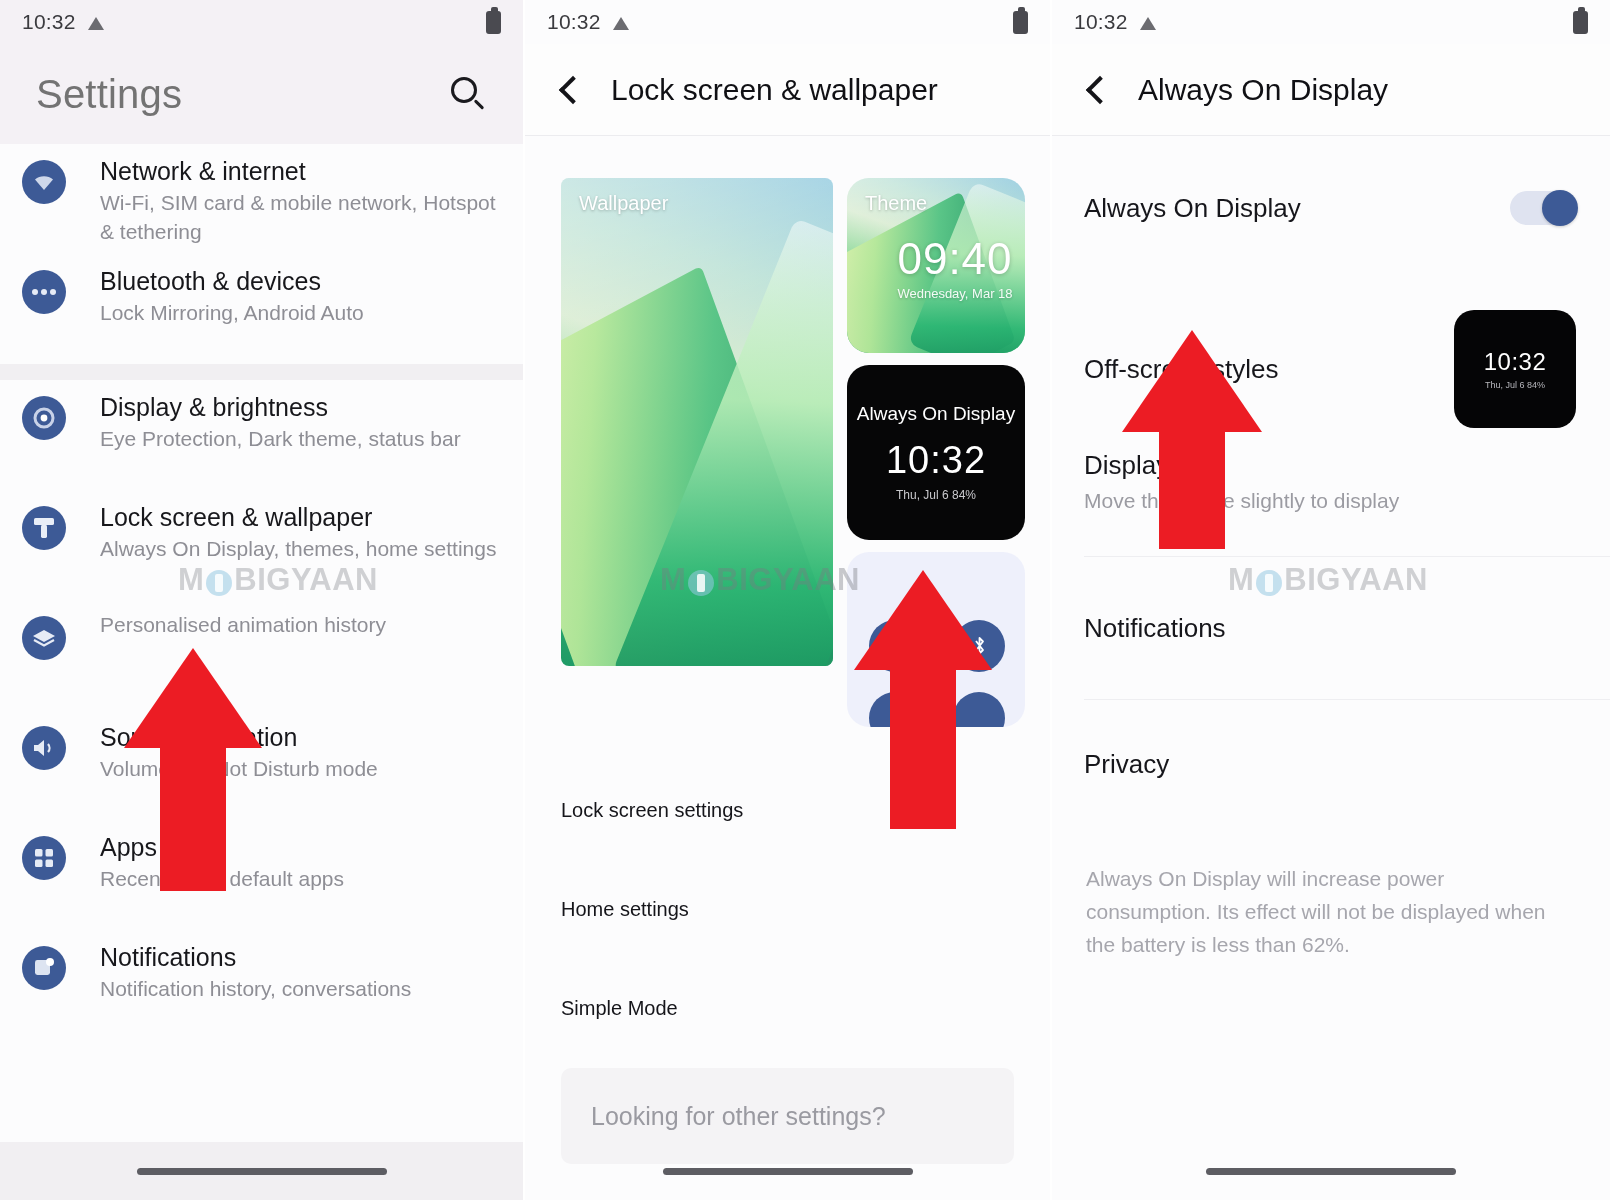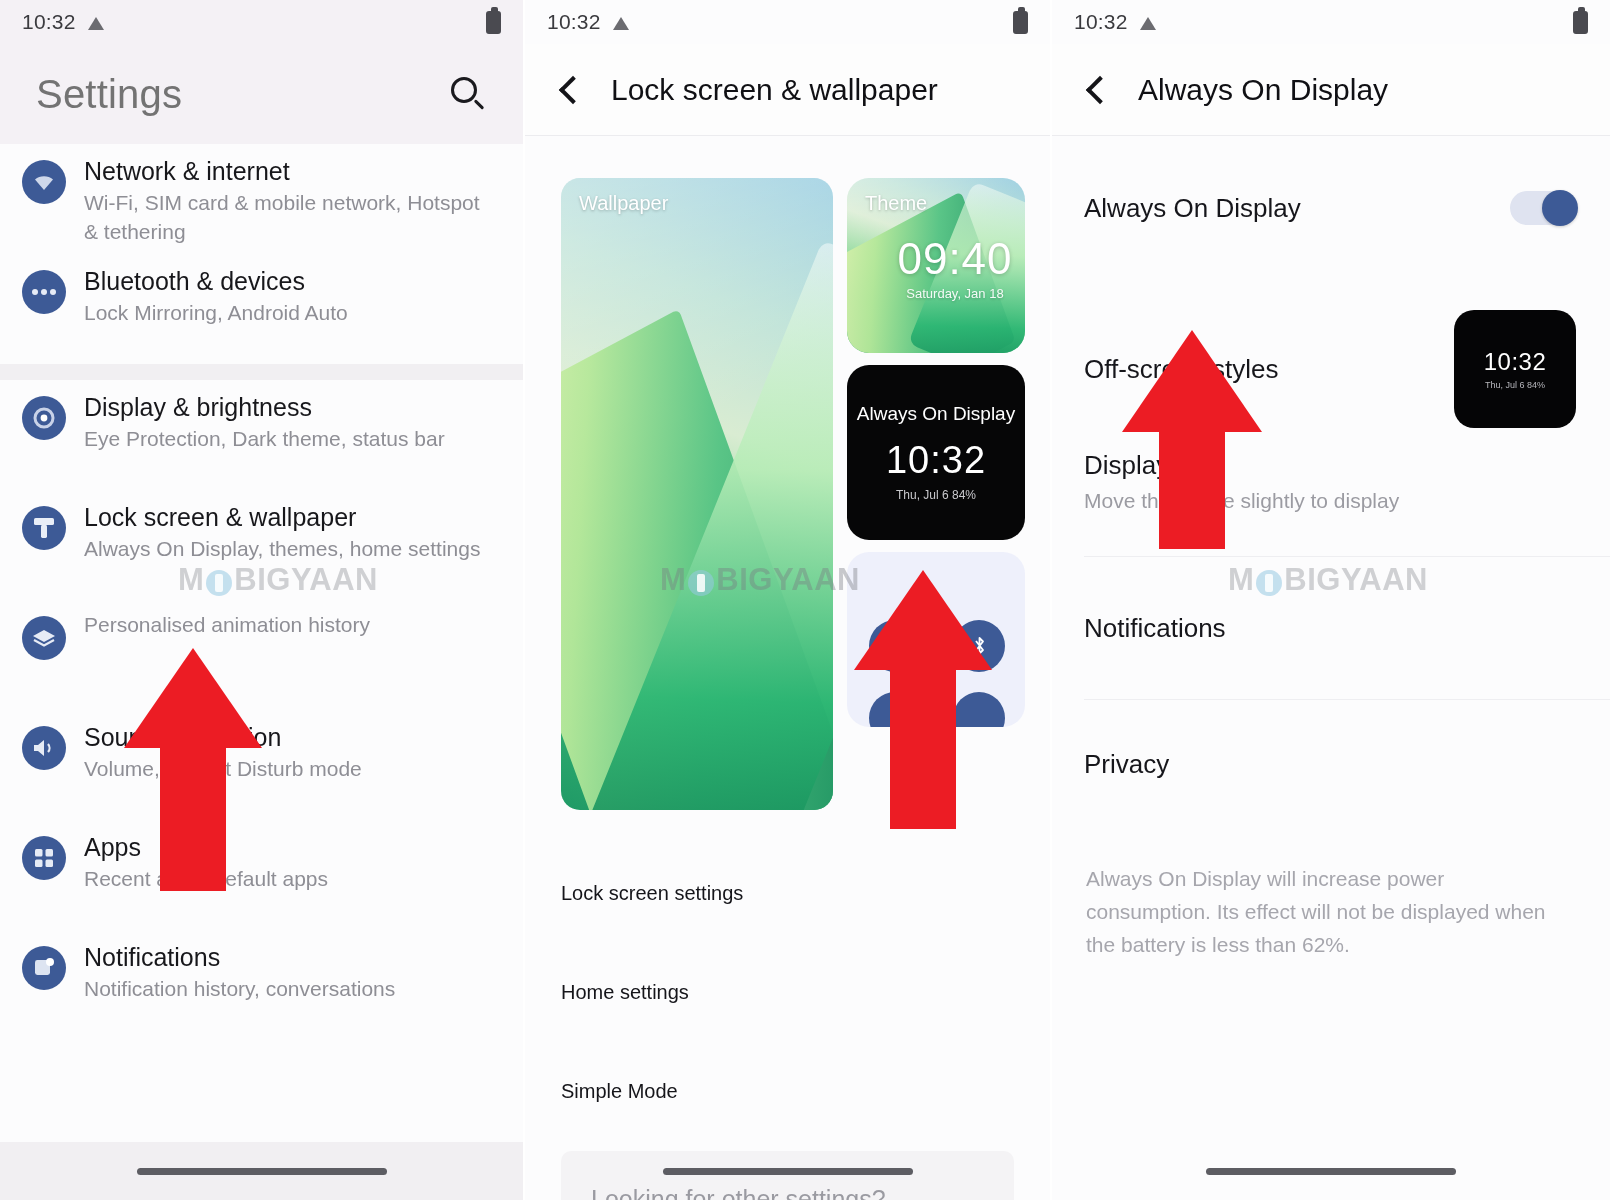--- a/index.html
+++ b/index.html
@@ -59,40 +59,40 @@
   .gap { height: 16px; background: #f1eff2; }
   .set-row {
     display: flex; align-items: flex-start; padding: 0 24px 0 22px;
     min-height: 110px; position: relative;
   }
   .set-icon {
     width: 44px; height: 44px; border-radius: 50%; background: #3d5a96;
     flex: 0 0 44px; margin-top: 16px; display: flex;
     align-items: center; justify-content: center;
   }
-  .set-text { margin-left: 18px; padding-top: 10px; }
+  .set-text { margin-left: 34px; padding-top: 10px; }
   .set-title { font-size: 25px; color: #17171b; line-height: 34px; }
   .set-sub { font-size: 21px; color: #8e8e95; line-height: 29px; max-width: 400px; }
 
   
   .sub-header {
     height: 92px; display: flex; align-items: center; gap: 28px;
     padding-left: 34px; border-bottom: 1px solid #ececef; background: #fdfdfd;
   }
   .back-chev {
     width: 20px; height: 20px; border-left: 4px solid #141418;
     border-bottom: 4px solid #141418; transform: rotate(45deg);
     flex: 0 0 auto; margin-left: 4px;
   }
   .sub-title { font-size: 30px; color: #101014; font-weight: 400; }
 
   
   .prev-wrap { display: flex; padding: 42px 34px 0 36px; gap: 14px; }
   .card-big {
-    width: 272px; height: 632px; border-radius: 19px; overflow: hidden;
+    width: 272px; height: 488px; border-radius: 8px; overflow: hidden;
     position: relative; flex: 0 0 272px;
   }
   .col-small { display: flex; flex-direction: column; gap: 12px; width: 178px; }
   .card-sm { width: 178px; height: 175px; border-radius: 22px; overflow: hidden; position: relative; }
 
   .wp-art {
     position: absolute; inset: 0;
     background:
       linear-gradient(150deg, rgba(255,255,255,.30) 0%, rgba(255,255,255,0) 42%),
       linear-gradient(200deg, #9ccfe2 0%, #bfe3d8 22%, #d9ecd2 40%, #8fd99a 58%, #3fba78 75%, #1f9a66 100%);
@@ -386,21 +386,21 @@
         <div class="wp-art"></div>
         <span class="card-label">Wallpaper</span>
       </div>
 
       <div class="col-small">
         <div class="card-sm">
           <div class="wp-art"></div>
           <span class="card-label">Theme</span>
           <div class="theme-clock">
             <div class="t">09:40</div>
-            <div class="d">Saturday, Jan 18</div>
+            <div class="d">Wednesday, Mar 18</div>
           </div>
         </div>
 
         <div class="card-sm card-aod">
           <span class="aod-label">Always On Display</span>
           <span class="aod-time">10:32</span>
           <span class="aod-sub">Thu, Jul 6  84%</span>
         </div>
 
         <div class="card-sm card-qs">

